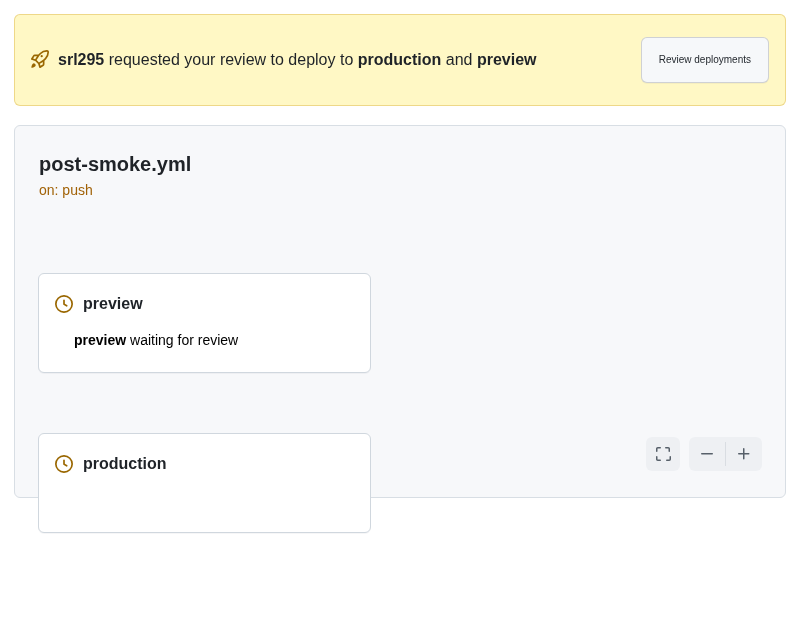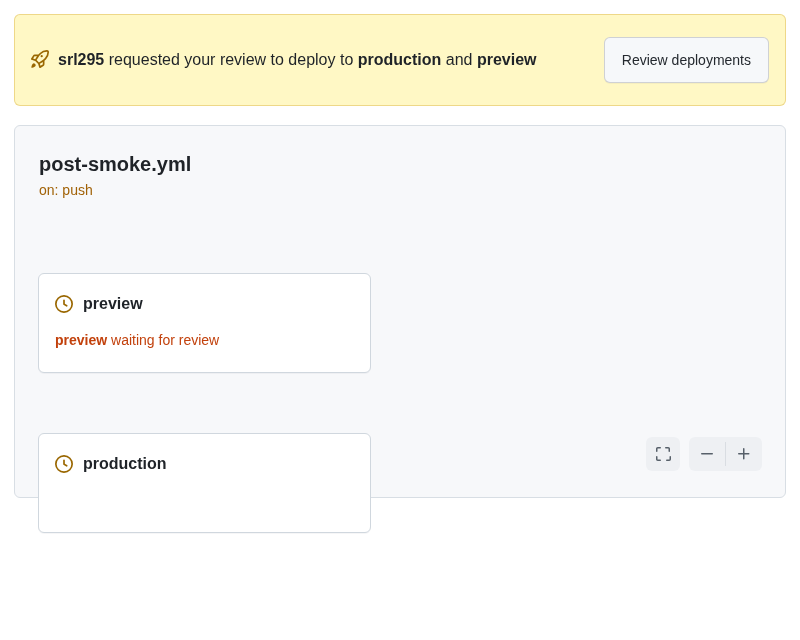--- a/index.html
+++ b/index.html
@@ -35,21 +35,21 @@
     vertical-align: -3px;
     margin-right: 9px;
   }
   .review-btn {
     flex: 0 0 auto;
     background: #f6f8fa;
     border: 1px solid rgba(31,35,40,0.18);
     border-radius: 6px;
     padding: 12px 17px;
     font-family: inherit;
-    font-size: 14px;
+    font-size: 10px;
     font-weight: 500;
     color: #24292f;
     line-height: 20px;
     cursor: pointer;
     box-shadow: 0 1px 0 rgba(31,35,40,0.04);
     white-space: nowrap;
   }
 
   
   .workflow-card {
@@ -94,22 +94,23 @@
   }
   .job-name {
     font-size: 16px;
     font-weight: 600;
     color: #1f2328;
     line-height: 22px;
   }
   .job-status {
     margin-top: 16px;
     font-size: 14px;
-    color: #c2410c;
+    color: #000000;
     line-height: 19px;
+    margin-left: 19px;
   }
   .job-status .env { font-weight: 600; }
 
   
   .graph-controls {
     position: absolute;
     right: 23px;
     bottom: 26px;
     display: flex;
     align-items: center;

